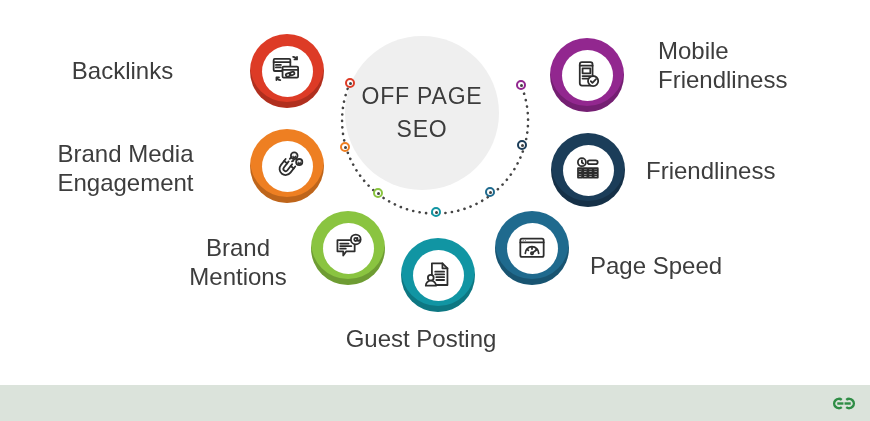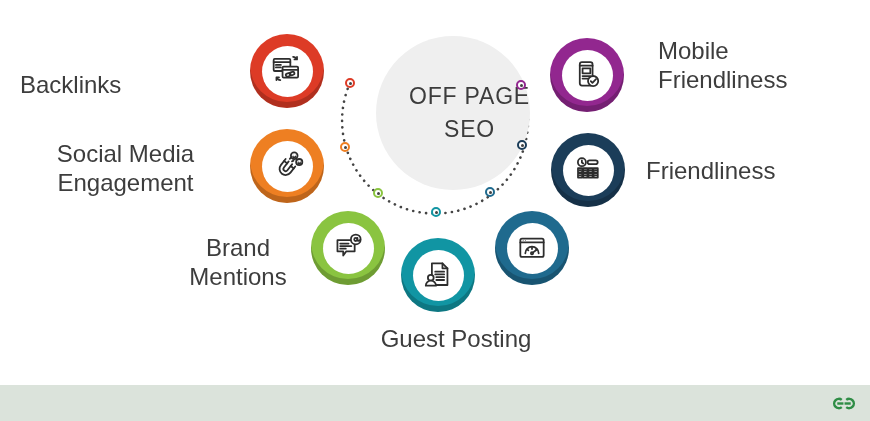--- a/index.html
+++ b/index.html
@@ -3,22 +3,22 @@
 <meta charset="utf-8">
 <style>
   html,body { margin:0; padding:0; background:#ffffff; }
   .stage {
     position:relative; width:870px; height:421px; overflow:hidden;
     background:#ffffff;
     font-family:"Liberation Sans","DejaVu Sans",sans-serif;
   }
   
   .hub {
-    position:absolute; left:376px; top:36px; width:154px; height:154px;
-    border-radius:50%; display:flex; align-items:center; justify-content:flex-end;
+    position:absolute; left:345px; top:36px; width:154px; height:154px;
+    border-radius:50%; display:flex; align-items:center; justify-content:center;
     z-index:3;
   }
   .hub-title {
     font-size:23px; font-weight:500; color:#3c3c3c; text-align:center;
     letter-spacing:0.8px; line-height:1.45; white-space:pre-line;
   }
   
   .arc-svg { position:absolute; left:0; top:0; width:870px; height:421px; z-index:2; }
   
   .arc-node {
@@ -39,21 +39,21 @@
   }
   .icon { width:40px; height:40px; }
   .icon * { stroke:#2d2d2d; fill:none; stroke-width:1.6; stroke-linecap:round; stroke-linejoin:round; }
   .icon .filled { fill:#2d2d2d; stroke:none; }
   .icon .white { fill:#ffffff; }
   
   .label {
     position:absolute; font-size:24px; font-weight:500; color:#3d3d3d;
     line-height:29px; white-space:pre-line; z-index:5;
   }
-  .t-right { text-align:left;margin-top:14px; }
+  .t-right { text-align:center; }
   .t-center { text-align:center; }
   
   .footer {
     position:absolute; left:0; bottom:0; width:870px; height:36px;
     display:flex; align-items:center; justify-content:flex-end; box-sizing:border-box;
     padding-right:12px;
   }
   .brand-logo { width:28px; height:17px; }
 </style>
 </head>
@@ -207,25 +207,26 @@
         <rect x="14" y="12" width="7" height="4.5"></rect>
         <line x1="14" y1="19" x2="21" y2="19"></line>
         <line x1="14" y1="21.2" x2="19" y2="21.2"></line>
         <circle cx="23.5" cy="23.5" r="4.6" class="white"></circle>
         <path d="M21.4 23.5 l1.5 1.6 l3.2 -3.3"></path>
       </svg>
     </div>
   </div>
 
   <div class="label t-right" style="left:20px;top:56px;width:205px">Backlinks</div>
-  <div class="label t-center" style="left:18px;top:139px;width:215px">Social Media
+  <div class="label t-center" style="left:18px;top:139px;width:215px">Brand Media
 Engagement</div>
   <div class="label t-center" style="left:168px;top:233px;width:140px">Brand
 Mentions</div>
-  <div class="label t-center" style="left:366px;top:324px;width:180px">Guest Posting</div>
+  <div class="label t-center" style="left:331px;top:324px;width:180px">Guest Posting</div>
+  <div class="label" style="left:590px;top:251px;width:210px">Page Speed</div>
   <div class="label" style="left:646px;top:156px;width:200px">Friendliness</div>
   <div class="label" style="left:658px;top:36px;width:200px">Mobile
 Friendliness</div>
 
   <div class="footer" style="background-color: rgb(219, 227, 219);">
     <svg class="brand-logo" viewBox="0 0 30 18">
       <path d="M12.6 5.1 A5 5 0 1 0 12.6 12.9" fill="none" stroke-width="2.6" stroke="#2F8D46"></path>
       <line x1="7.8" y1="9" x2="14.4" y2="9" stroke-width="2.6" stroke="#2F8D46"></line>
       <path d="M17.4 5.1 A5 5 0 1 1 17.4 12.9" fill="none" stroke-width="2.6" stroke="#2F8D46"></path>
       <line x1="15.6" y1="9" x2="22.2" y2="9" stroke-width="2.6" stroke="#2F8D46"></line>

